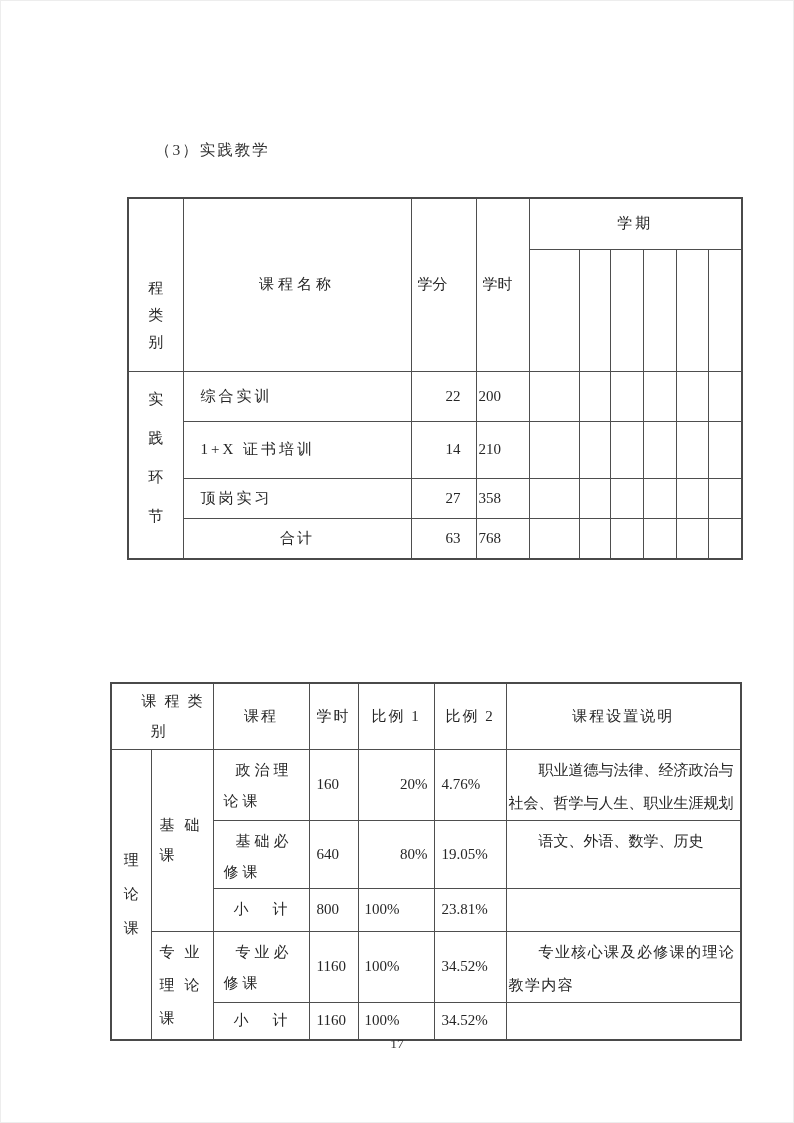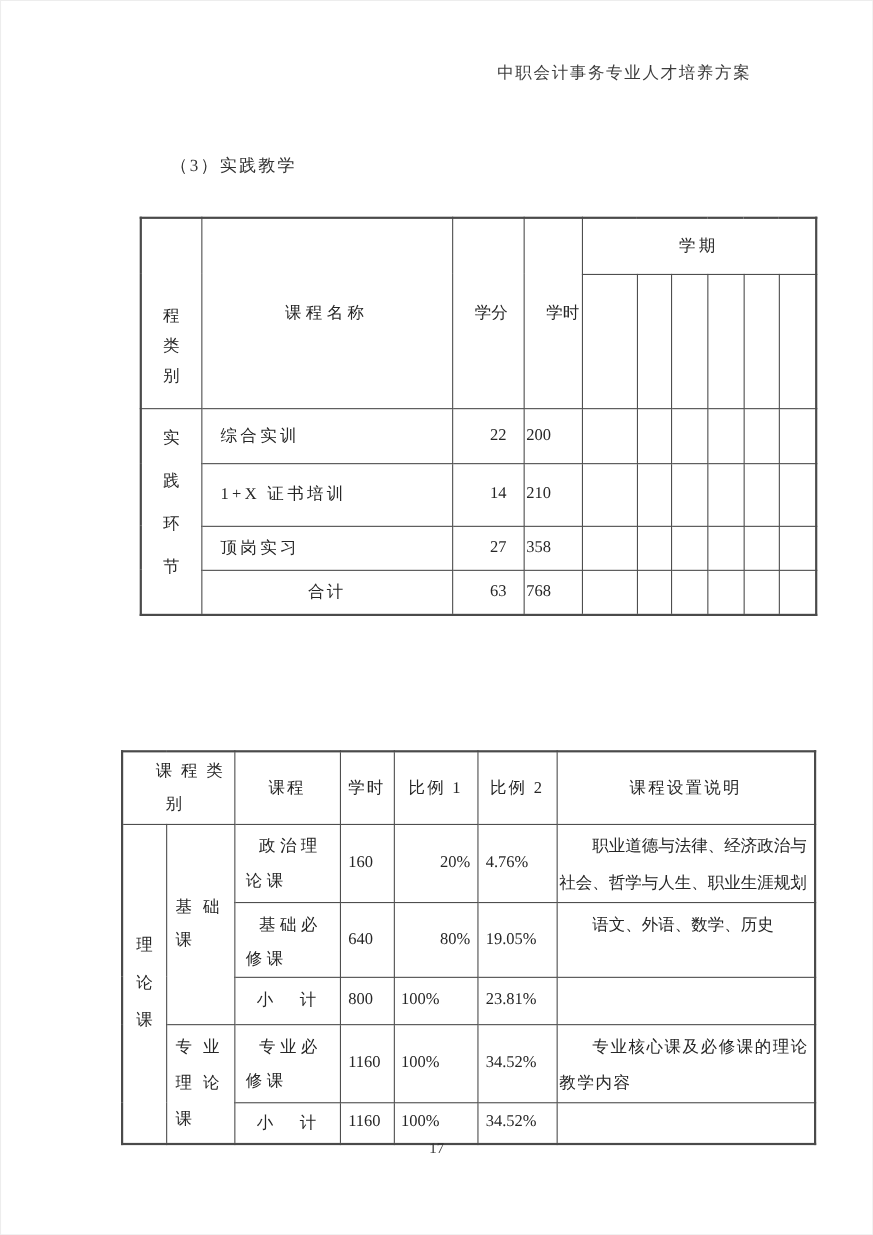--- a/index.html
+++ b/index.html
@@ -35,21 +35,21 @@
   .h66{height:66px} .h59{height:59px} .h68{height:68px} .h43{height:43px}
   .h64{height:64px} .h38{height:38px}
 
   
   .cat-td { vertical-align:top; }
   .v { margin:0 auto; text-align:center; }
   .v1 { width:17px; line-height:27px; padding-top:76px; }
   .v2 { width:17px; line-height:39px; padding-top:8px; }
   .course-hdr { text-align:center; letter-spacing:4px; }
   .sem-hdr { text-align:center; letter-spacing:3px; }
-  .hdr-left { text-align:left; padding-left:20px; }
+  .hdr-left { text-align:left; padding-left:6px; }
   .t1 .course { text-align:left; padding-left:17px; letter-spacing:3px;margin-left:36px; }
   .t1 .total-label { text-align:center; letter-spacing:2px; }
   .t1 .credits { text-align:right; padding-right:15px; }
   .t1 .hours { text-align:left; padding-left:2px; }
 
   
   .cat2h { width:100px; text-align:center; text-indent:28px; letter-spacing:8px; line-height:30px; }
   .c2-hdr { text-align:center; letter-spacing:2px; }
   .v3 { width:17px; line-height:34px; }
   .grp { letter-spacing:10px; line-height:30px; padding-left:8px; width:50px; }
@@ -69,21 +69,20 @@
   .page-num {
     position:absolute; top:1036px; left:0; width:794px;
     text-align:center; font-size:13.5px; color:#333;
   }
 </style>
 </head>
 <body>
 
 <div class="page">
 
-  <div class="doc-header">中职会计事务专业人才培养方案</div>
 
   <div class="sec1-heading">（3）实践教学</div>
 
   <table class="t1">
     <colgroup>
       <col style="width:55px">
         <col style="width:228px">
         <col style="width:65px">
         <col style="width:53px">
       <col style="width:50px">

